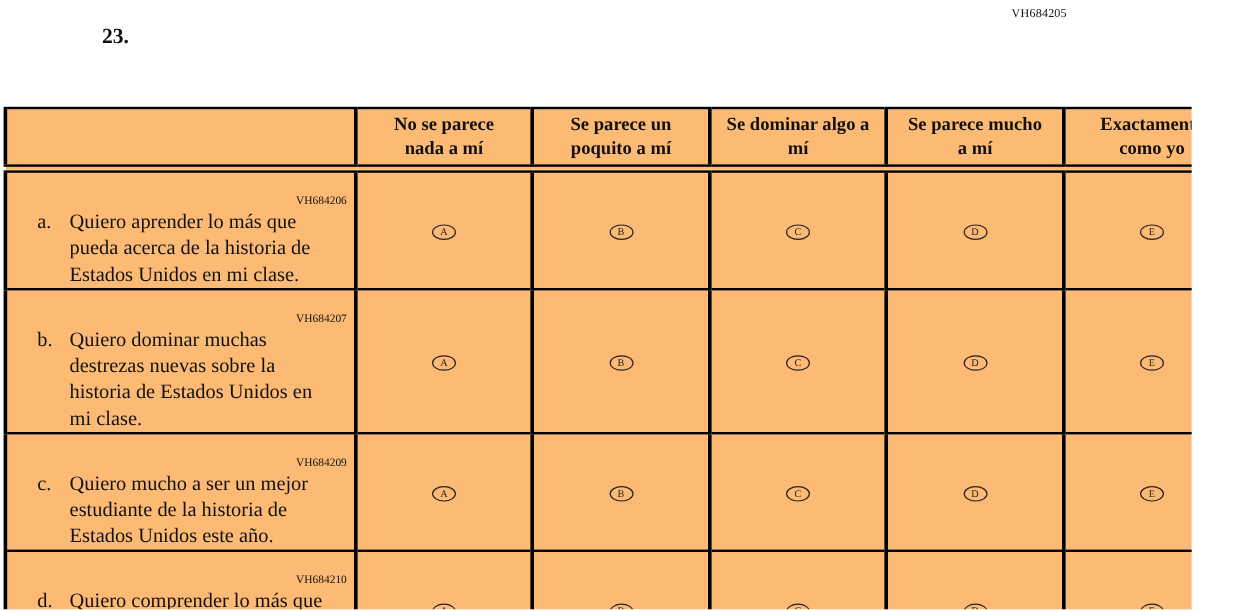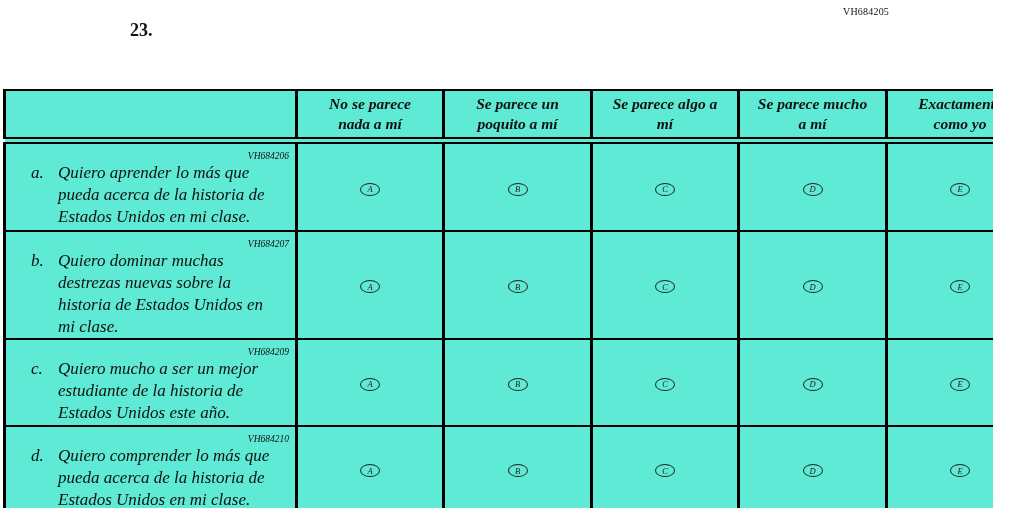--- a/index.html
+++ b/index.html
@@ -28,21 +28,20 @@
     left: 85px;
     top: 20px;
     width: 760px;
     font-size: 18px;
     line-height: 21px;
   }
   .question-line { display: flex; }
   .question-number {
     font-weight: bold;
     flex: 0 0 37px;
-    margin-left: 45px;
   }
   .instruction-line {
     margin-top: 10px;
     padding-left: 37px;
   }
   .instruction-line b { font-weight: bold; }
 
   
   .survey-table {
     position: absolute;
@@ -51,22 +50,21 @@
     width: 1029px;
     border-collapse: collapse;
     table-layout: fixed;
     border: 2px solid #000;
   }
   .survey-table th, .survey-table td {
     border: 2px solid #000;
     border-left-width: 3px;
     border-right-width: 3px;
     padding: 0;
-    background: #5eead4;
-    font-style: italic;
+    background: #fdba74;
   }
   .survey-table thead th {
     border-bottom: 7px double #000;
     font-weight: bold;
     font-size: 15.5px;
     line-height: 20px;
     text-align: center;
     vertical-align: middle;
     white-space: pre-line;
     padding: 3px 4px;
@@ -78,21 +76,21 @@
   tr.r-d { height: 79px; }
 
   td.cell-statement {
     vertical-align: top;
     padding: 0 4px 0 0;
   }
   .item-code {
     text-align: right;
     font-size: 9.5px;
     line-height: 12px;
-    margin-top: 6px;
+    margin-top: 18px;
     padding-right: 2px;
   }
   .statement {
     display: flex;
     margin-left: 25px;
     font-size: 17px;
     line-height: 22px;
   }
   .item-label { flex: 0 0 27px; }
   .item-text  { flex: 1; white-space: pre-line; }
@@ -138,21 +136,21 @@
         <col style="width:148px">
         <col style="width:147px">
     </colgroup>
     <thead>
       <tr class="r-head">
         <th></th>
         <th>No se parece
 nada a mí</th>
         <th>Se parece un
 poquito a mí</th>
-        <th>Se parece algo a
+        <th>Se dominar algo a
 mí</th>
         <th>Se parece mucho
 a mí</th>
         <th>Exactamente
 como yo</th>
       </tr>
     </thead>
     <tbody>
       <tr class="r-a">
         <td class="cell-statement">

